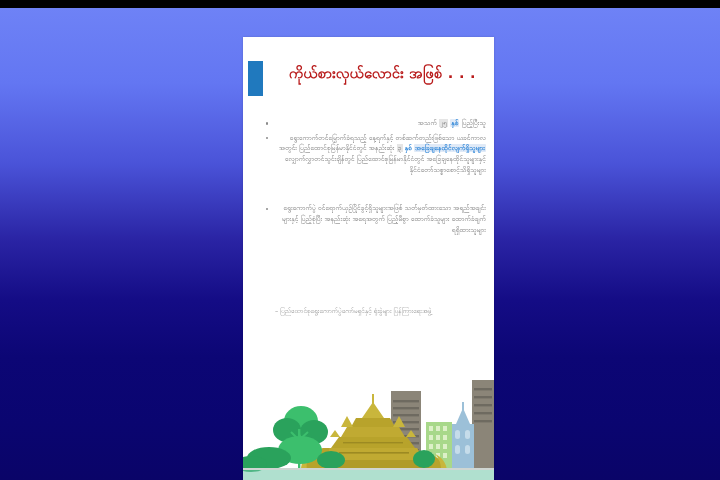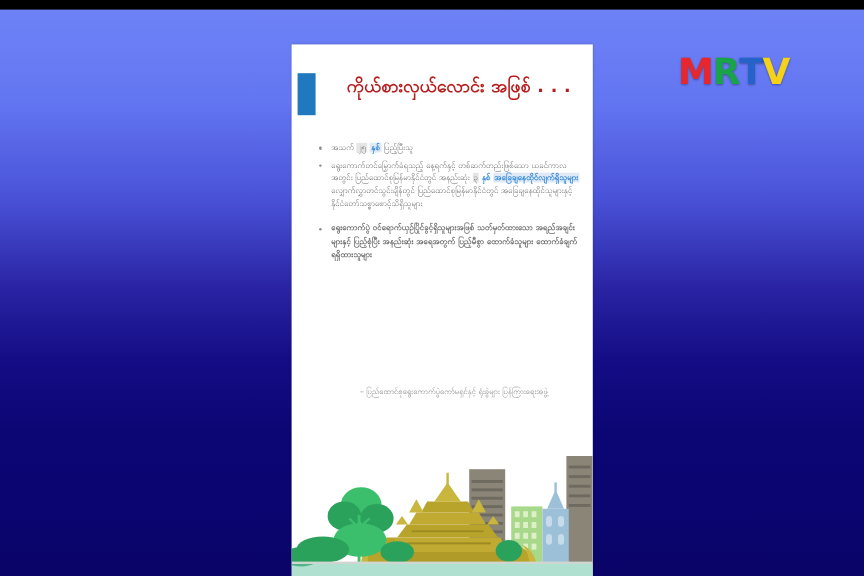--- a/index.html
+++ b/index.html
@@ -73,65 +73,64 @@
     position:absolute; left:21px; top:81px; right:8px;
   }
   .bullet-item {
     position:relative;
     padding-left:12px;
     margin-bottom:4px;
     color:#6b6b6b;
     font-size:6.6px;
     line-height:1.62;
     letter-spacing:.05px;
-    text-align:left;
+    text-align:right;
   }
   .bullet-item::before {
     content:"";
     position:absolute; left:2px; top:4.4px;
     width:2.4px; height:2.4px; border-radius:50%;
     background:#8a8a8a;
   }
   .hl {
     color:#2e86d8;
     font-weight:bold;
     background:rgba(180,205,235,.42);
     padding:0 1px;
     border-radius:1px;
   }
   .hl-plain { color:#2e86d8; font-weight:bold; }
   .box-num {
     background:rgba(170,170,170,.30);
     padding:0 1px;
   }
-  #bullet-item-3 { margin-bottom:10px; }
-  #bullet-item-5 { margin-bottom:8px;font-weight:bold; }
+  #bullet-item-3 { margin-bottom:28px; }
+  #bullet-item-5 { margin-bottom:8px; }
 
   
   #attribution {
-    position:absolute; left:32px; top:285px; right:10px;
-    font-size:6.4px; color:#8d8d8d; line-height:1.5;margin-left:25px;
+    position:absolute; left:32px; top:270px; right:10px;
+    font-size:6.4px; color:#8d8d8d; line-height:1.5;
   }
 
   
   #cityscape {
     position:absolute; left:0; bottom:0; width:251px; height:106px;
   }
   #cityscape svg { display:block; width:100%; height:100%; }
 </style>
 </head>
 <body>
 
 <div id="tv-frame">
 
   <div id="top-black-bar"></div>
 
   <div id="backdrop"></div>
 
-  <div id="mrtv-logo"><span style="color: rgb(232, 38, 43);">M</span><span style="color: rgb(24, 164, 71);">R</span><span style="color: rgb(37, 99, 201);">T</span><span style="color: rgb(245, 210, 24);">V</span></div>
 
   <div id="slide">
     <div id="slide-inner">
 
       <div id="title-row">
         <div id="title-accent-bar" style="background: rgb(32, 121, 190);"></div>
         <div id="slide-title">ကိုယ်စားလှယ်လောင်း အဖြစ် . . .</div>
       </div>
 
       <div id="bullet-list">

